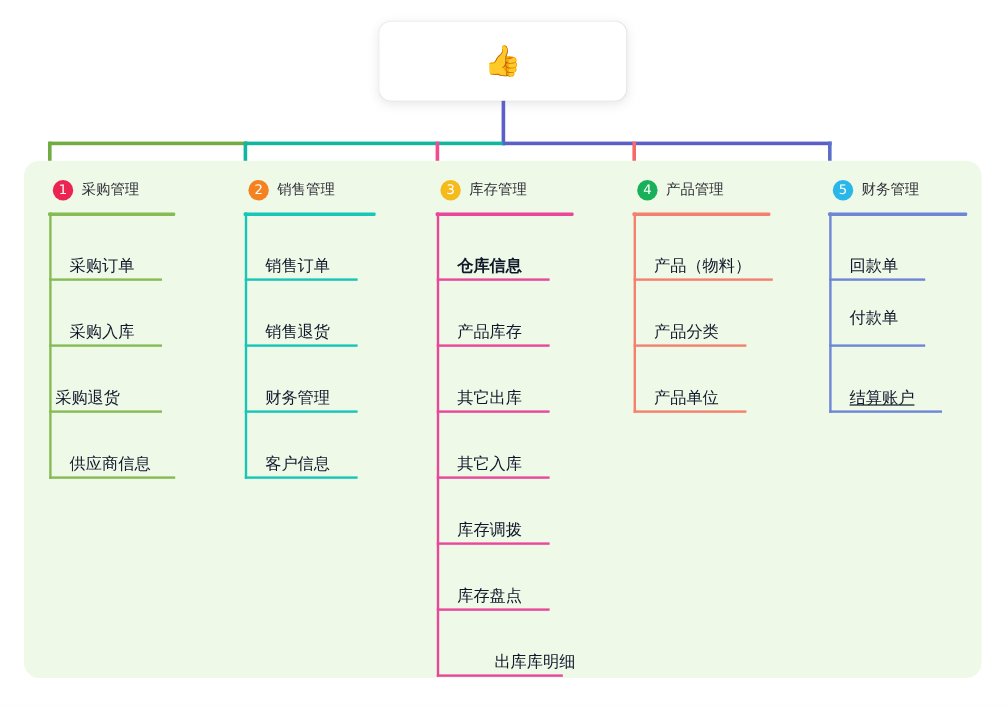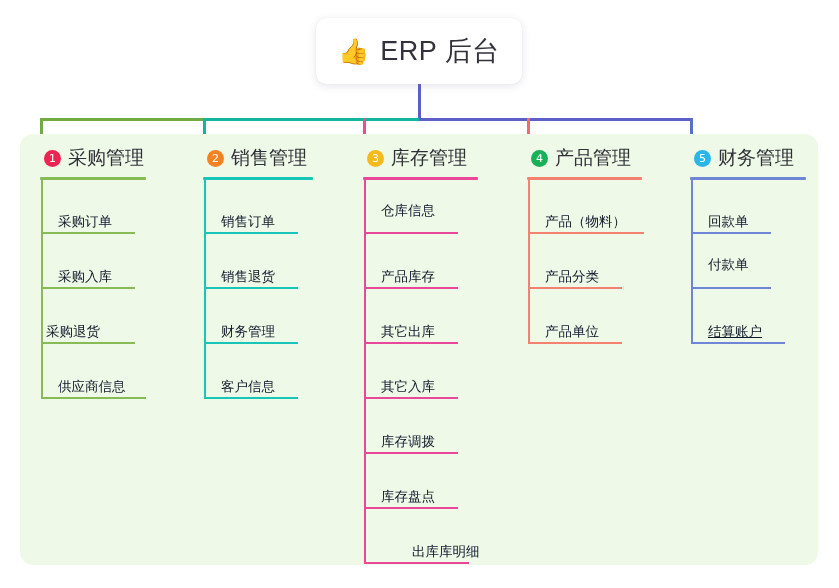--- a/index.html
+++ b/index.html
@@ -82,21 +82,21 @@
     height: 17px;
     border-radius: 50%;
     color: #ffffff;
     font-size: 11px;
     line-height: 17px;
     text-align: center;
     flex: 0 0 auto;
     font-family: "DejaVu Sans", sans-serif;
   }
   .col-title {
-    font-size: 19px;
+    font-size: 12px;
     color: #2f2f38;
     white-space: nowrap;
   }
   .col-underline {
     height: 3px;
     margin-top: 7px;
     border-radius: 1px;
   }
   .spine {
     position: absolute;
@@ -117,21 +117,20 @@
     left: 0px;
     height: 2px;
   }
 </style>
 </head>
 <body>
 
 <div id="root-card">
   <div id="root-inner">
     <span class="root-emoji">👍</span>
-    <span class="root-title">ERP 后台</span>
   </div>
 </div>
 
 <div id="connectors">
     <div class="conn" style="left: 418px; top: 84px; width: 3px; height: 37px; background: rgb(91, 95, 199);"></div>
     <div class="conn" style="left: 41px; top: 118px; width: 165px; height: 3px; background: rgb(114, 171, 68);"></div>
     <div class="conn" style="left: 204px; top: 118px; width: 217px; height: 3px; background: rgb(17, 181, 160);"></div>
     <div class="conn" style="left: 419px; top: 118px; width: 274px; height: 3px; background: rgb(91, 95, 199);"></div>
     <div class="conn" style="left: 40px; top: 118px; width: 3px; height: 42px; background: rgb(114, 171, 68);"></div>
     <div class="conn" style="left: 203px; top: 118px; width: 3px; height: 42px; background: rgb(17, 181, 160);"></div>
@@ -192,21 +191,21 @@
 <div class="spine" style="position: absolute; left: 204px; top: 177px; height: 222px; background: rgb(24, 198, 184);"></div>
 <div class="leaf-label" style="position: absolute; left: 221px; top: 215px;">销售订单</div>
 <div class="leaf-rule" style="position: absolute; left: 204px; top: 232px; width: 94px; background: rgb(24, 198, 184);"></div>
 <div class="leaf-label" style="position: absolute; left: 221px; top: 270px;">销售退货</div>
 <div class="leaf-rule" style="position: absolute; left: 204px; top: 287px; width: 94px; background: rgb(24, 198, 184);"></div>
 <div class="leaf-label" style="position: absolute; left: 221px; top: 325px;">财务管理</div>
 <div class="leaf-rule" style="position: absolute; left: 204px; top: 342px; width: 94px; background: rgb(24, 198, 184);"></div>
 <div class="leaf-label" style="position: absolute; left: 221px; top: 380px;">客户信息</div>
 <div class="leaf-rule" style="position: absolute; left: 204px; top: 397px; width: 94px; background: rgb(24, 198, 184);"></div>
 <div class="spine" style="position: absolute; left: 364px; top: 177px; height: 387px; background: rgb(232, 71, 154);"></div>
-<div class="leaf-label" style="position: absolute; left: 381px; top: 204px;">仓库信息</div>
+<div class="leaf-label" style="position: absolute; left: 381px; top: 215px; font-weight: bold;">仓库信息</div>
 <div class="leaf-rule" style="position: absolute; left: 364px; top: 232px; width: 94px; background: rgb(232, 71, 154);"></div>
 <div class="leaf-label" style="position: absolute; left: 381px; top: 270px;">产品库存</div>
 <div class="leaf-rule" style="position: absolute; left: 364px; top: 287px; width: 94px; background: rgb(232, 71, 154);"></div>
 <div class="leaf-label" style="position: absolute; left: 381px; top: 325px;">其它出库</div>
 <div class="leaf-rule" style="position: absolute; left: 364px; top: 342px; width: 94px; background: rgb(232, 71, 154);"></div>
 <div class="leaf-label" style="position: absolute; left: 381px; top: 380px;">其它入库</div>
 <div class="leaf-rule" style="position: absolute; left: 364px; top: 397px; width: 94px; background: rgb(232, 71, 154);"></div>
 <div class="leaf-label" style="position: absolute; left: 381px; top: 435px;">库存调拨</div>
 <div class="leaf-rule" style="position: absolute; left: 364px; top: 452px; width: 94px; background: rgb(232, 71, 154);"></div>
 <div class="leaf-label" style="position: absolute; left: 381px; top: 490px;">库存盘点</div>

